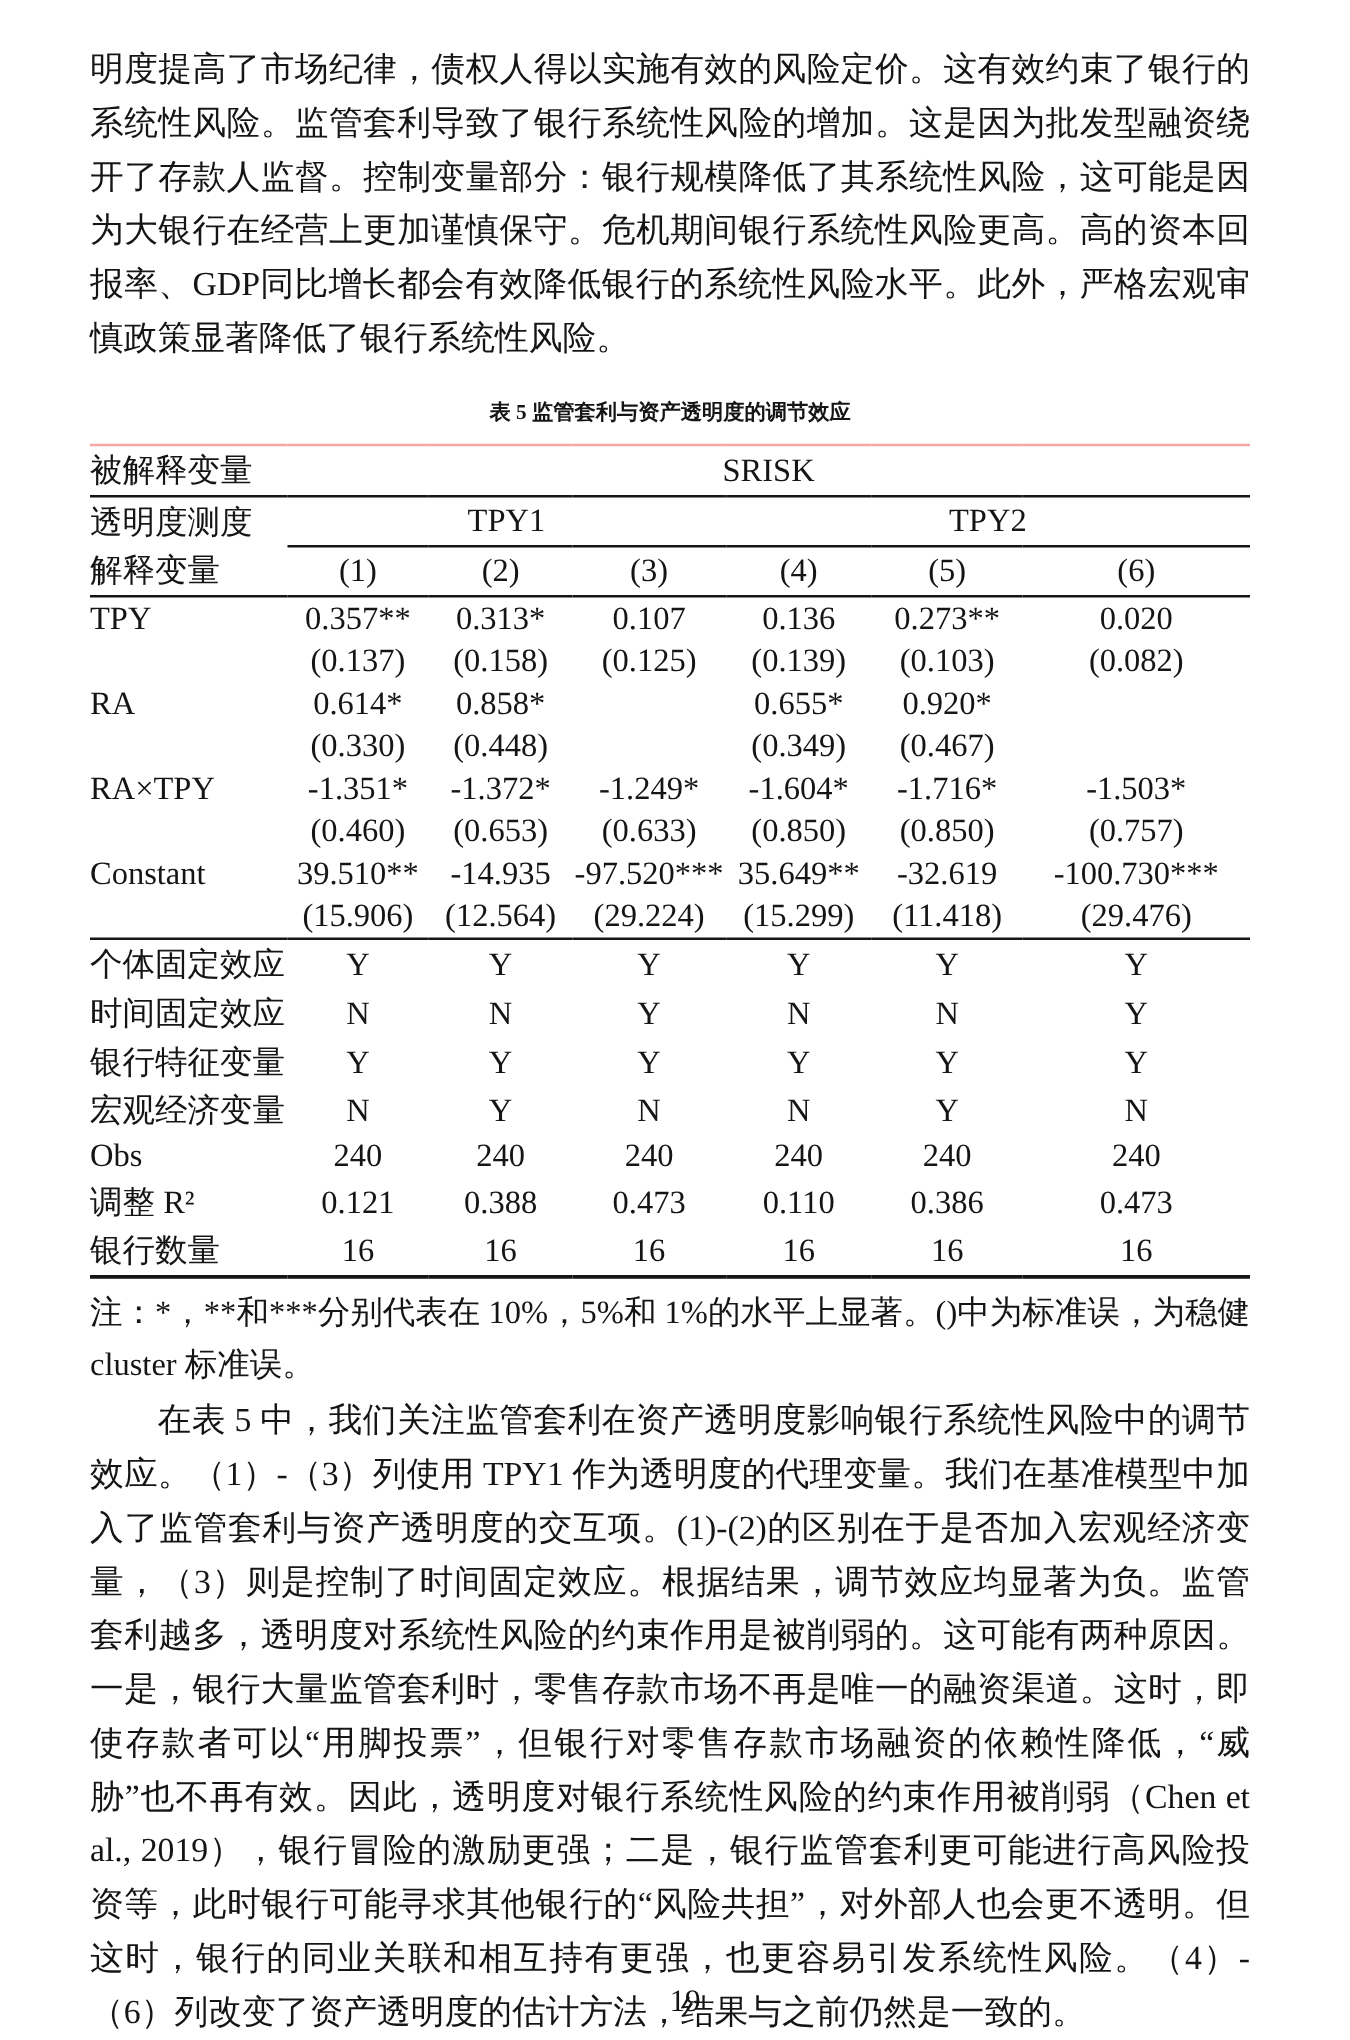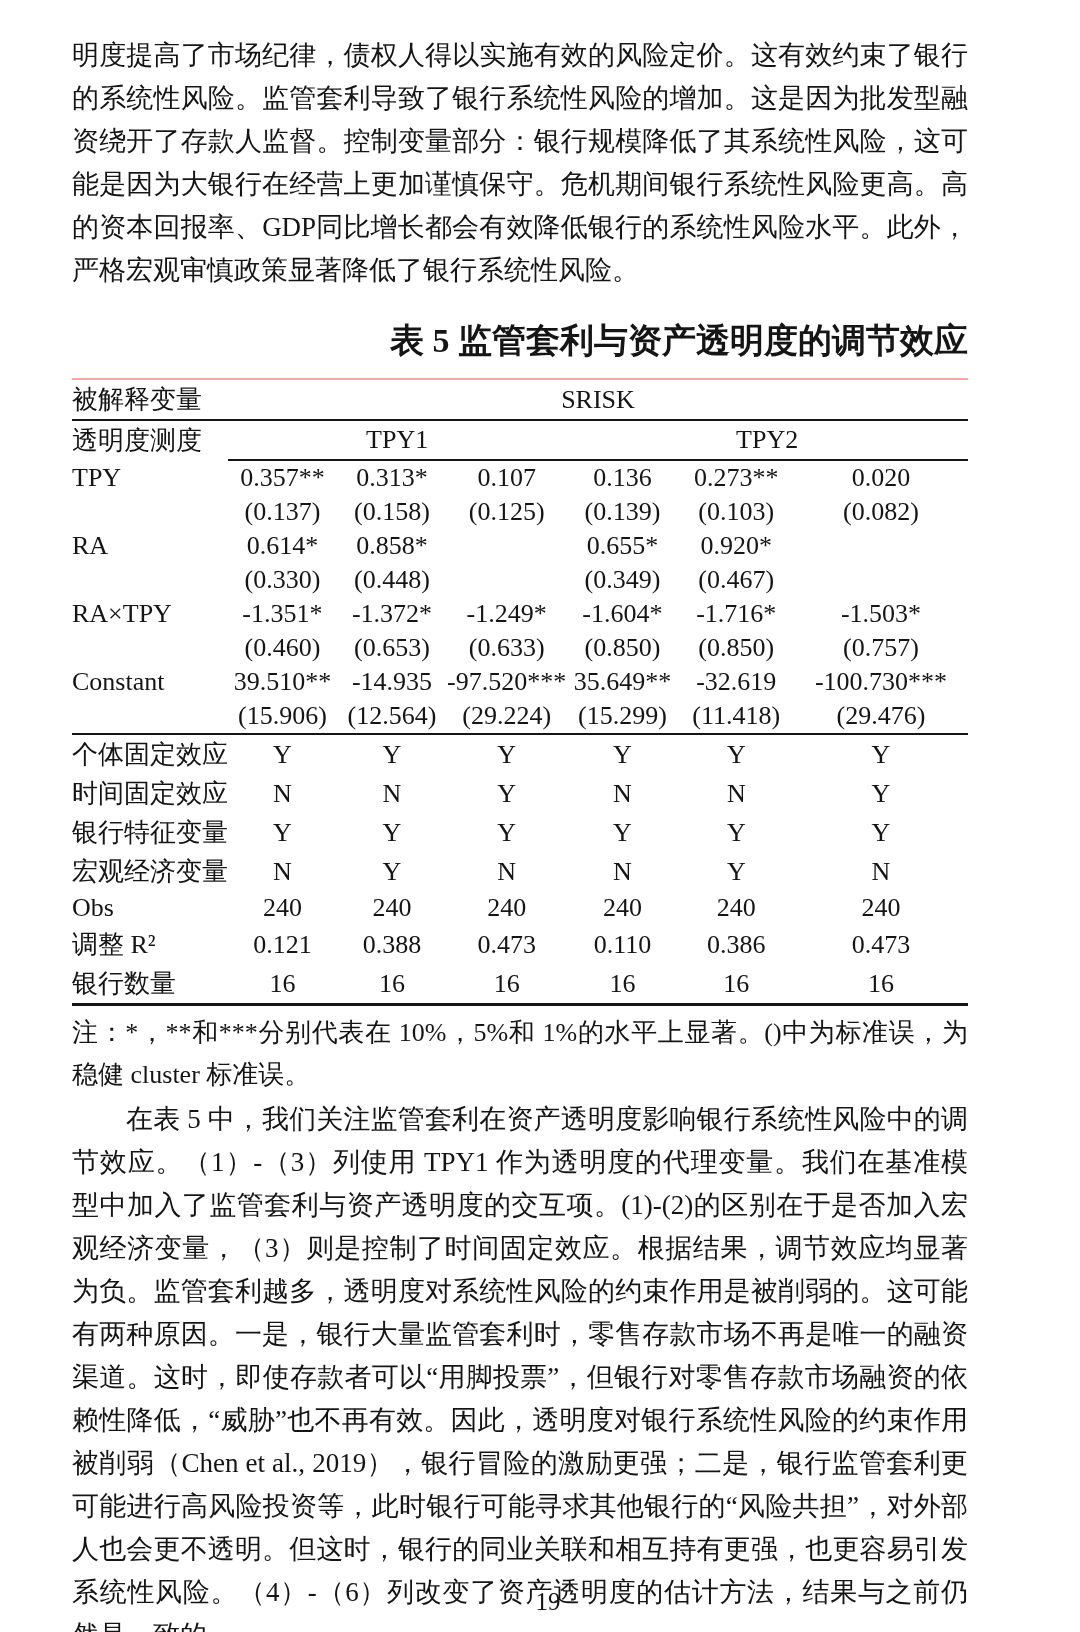--- a/index.html
+++ b/index.html
@@ -1,24 +1,24 @@
 <!DOCTYPE html>
 <html><head>
 <meta charset="utf-8">
 <style>
   * { margin:0; padding:0; box-sizing:border-box; }
   html,body { background:#e8e8e8; }
   body { width:1080px; height:1632px; position:relative; margin:0 auto;
          font-family:"Liberation Serif","DejaVu Serif",serif; color:#151515; }
-  .page { position:absolute; inset:0; background:#ffffff; padding:34px 112px 0 72px; }
+  .page { position:absolute; inset:0; background:#ffffff; padding:34px 80px 0 72px; }
 
   .para { font-size:27px; line-height:43px; text-align:justify; text-justify:inter-ideograph; }
   .para.indent { text-indent:2em; }
 
-  .table-title { text-align:right; font-weight:bold; font-size:34px;
+  .table-title { text-align:center; font-weight:bold; font-size:17px;
                  margin-top:26px; margin-bottom:14px; }
 
   table.reg { width:100%; border-collapse:collapse; font-size:26px;
               border-top:2px solid #fca5a5; }
   table.reg th, table.reg td { font-weight:normal; text-align:center;
               padding:2px 0; height:34px; vertical-align:middle; white-space:nowrap; }
   table.reg .label { text-align:left; }
   table.reg col.c-label { width:17%; }
   table.reg col.c1 { width:12.2%; } table.reg col.c2 { width:12.4%; }
   table.reg col.c3 { width:13.2%; } table.reg col.c4 { width:12.6%; }
@@ -58,20 +58,29 @@
     <thead>
       <tr class="dep-row">
         <th class="label">被解释变量</th>
         <th colspan="6">SRISK</th>
       </tr>
       <tr class="group-row">
         <th class="label">透明度测度</th>
         <th colspan="3" class="group">TPY1</th>
         <th colspan="3" class="group">TPY2</th>
       </tr>
+      <tr class="col-row" id="colnum-row">
+        <th class="label">解释变量</th>
+      <th>(1)</th>
+          <th>(2)</th>
+          <th>(3)</th>
+          <th>(4)</th>
+          <th>(5)</th>
+          <th>(6)</th>
+        </tr>
     </thead>
     <tbody id="coef-body">
         <tr>
           <td class="label">TPY</td>
           <td>0.357**</td>
           <td>0.313*</td>
           <td>0.107</td>
           <td>0.136</td>
           <td>0.273**</td>
           <td>0.020</td>

